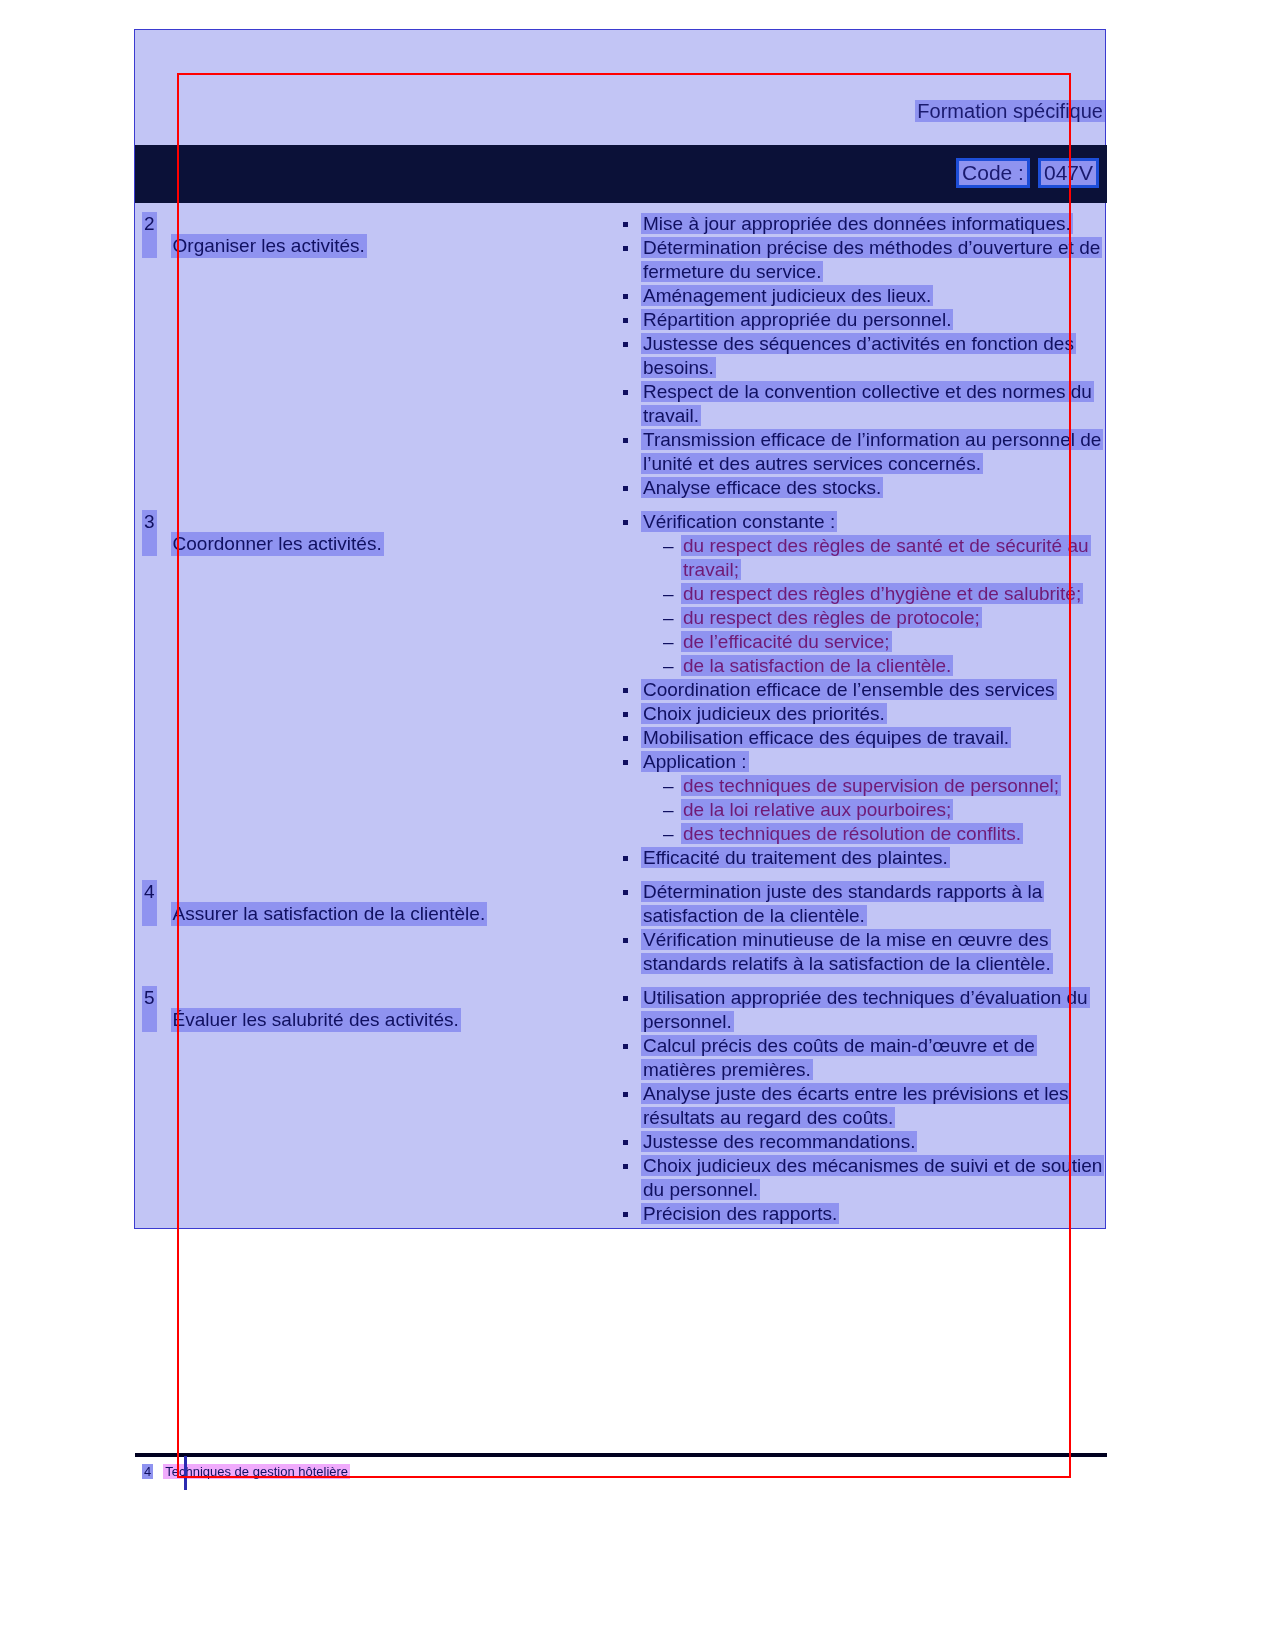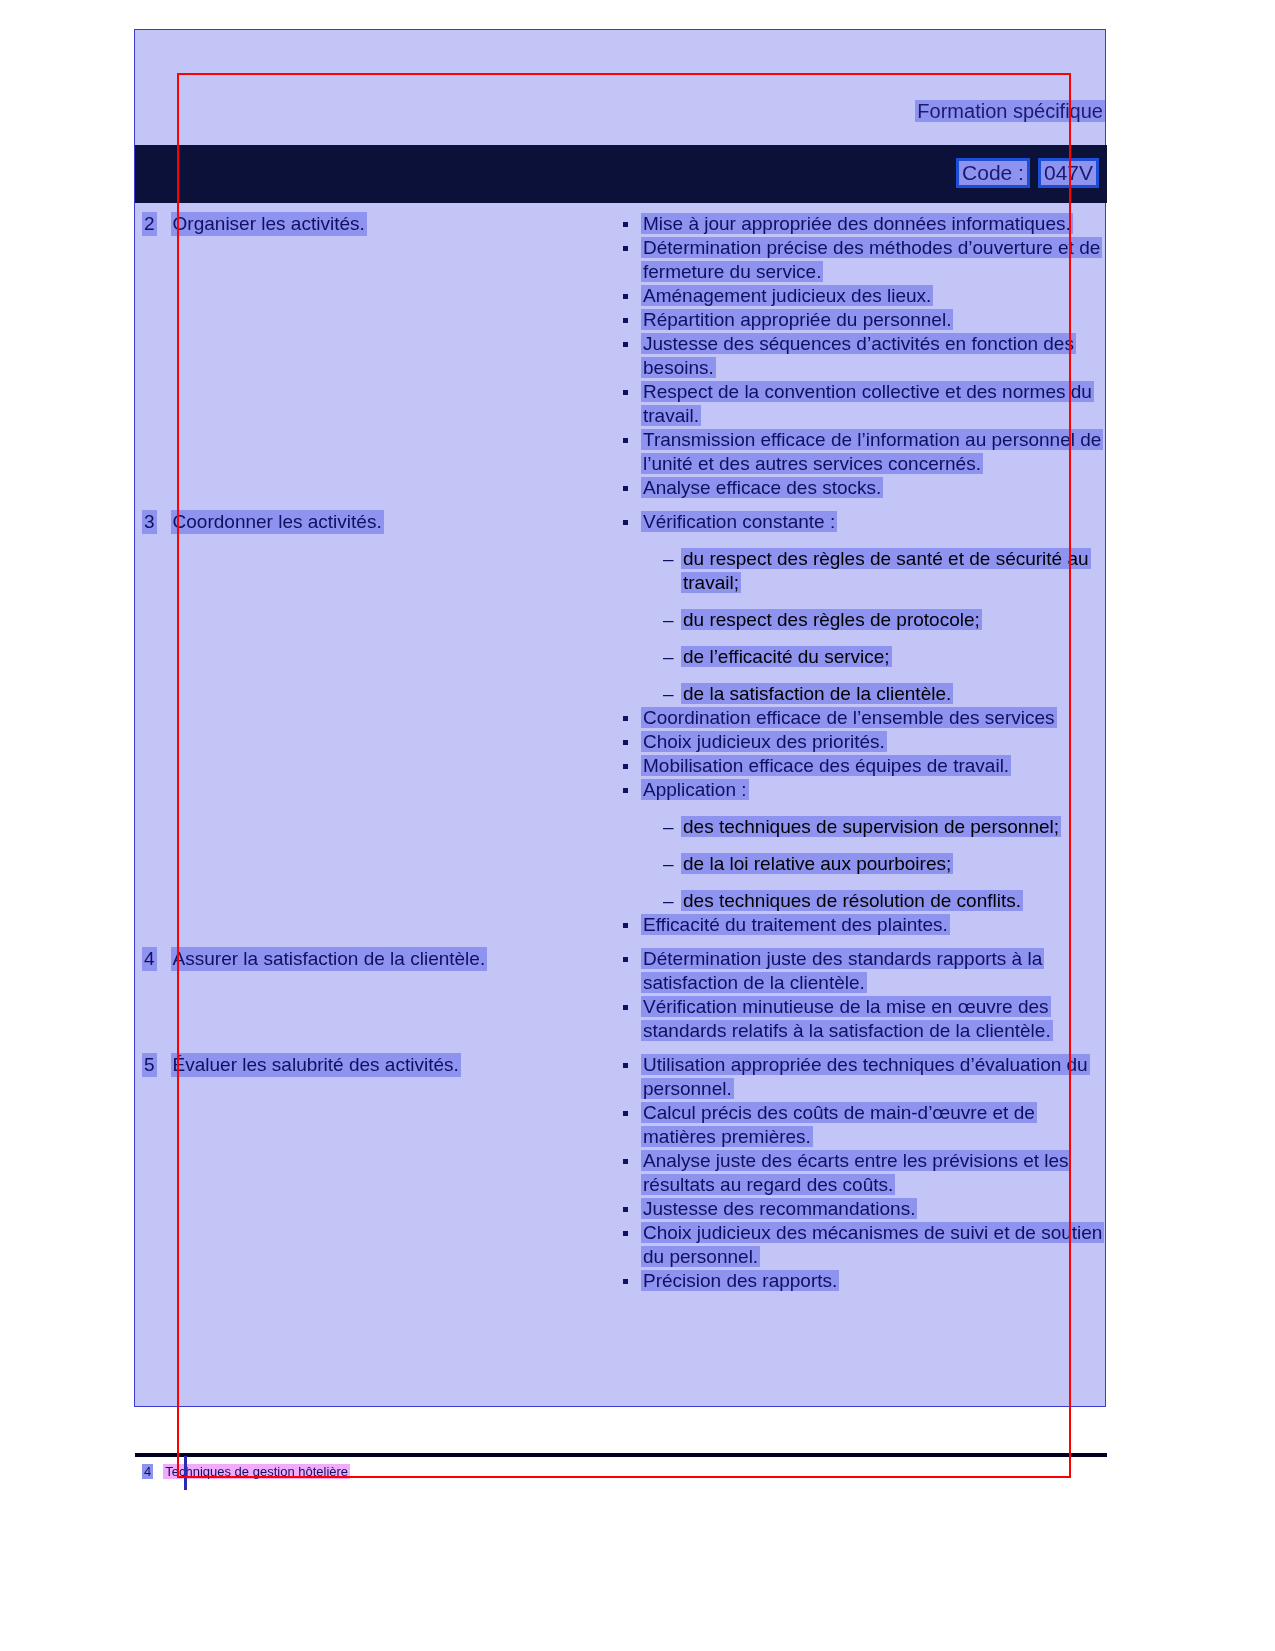--- a/index.html
+++ b/index.html
@@ -14,21 +14,21 @@
     position: relative;
     overflow: hidden;
   }
 
   
   #page-sheet {
     position: absolute;
     left: 134px;
     top: 29px;
     width: 972px;
-    height: 1378px;
+    height: 1200px;
     background: #c2c5f5;
     border: 1px solid #3b3bd0;
     box-sizing: border-box;
   }
 
   
   #selection-rect {
     position: absolute;
     left: 177px;
     top: 73px;
@@ -122,20 +122,21 @@
     color: #101060;
     line-height: 24px;
   }
   .comp-num {
     background: #8f93f0;
     padding: 0 2px;
   }
   .comp-title {
     background: #8f93f0;
     padding: 0 2px;
+    margin-top: 22px;
   }
 
   ul.crit {
     list-style: none;
     margin: 0;
     padding: 0;
   }
   ul.crit > li {
     position: relative;
     padding-left: 26px;
@@ -164,22 +165,21 @@
   ul.sub {
     list-style: none;
     margin: 0;
     padding: 0 0 0 22px;
   }
   ul.sub > li {
     position: relative;
     padding-left: 18px;
     font-size: 19px;
     line-height: 24px;
-    color: #000000;
-    margin-top: 13px;
+    color: #701a75;
   }
   ul.sub > li::before {
     content: "\2013";
     position: absolute;
     left: 0px;
     top: 0px;
     color: #101060;
   }
   ul.sub > li .txt {
     background: #8f93f0;
@@ -277,20 +277,21 @@
             <span class="comp-num">3</span>
             <span class="comp-title">Coordonner les activités.</span>
           </div>
         </div>
         <div class="col-right">
           <ul class="crit">
             <li>
               <span class="txt">Vérification constante :</span>
               <ul class="sub">
                 <li><span class="txt">du respect des règles de santé et de sécurité au travail;</span></li>
+                <li><span class="txt">du respect des règles d’hygiène et de salubrité;</span></li>
                 <li><span class="txt">du respect des règles de protocole;</span></li>
                 <li><span class="txt">de l’efficacité du service;</span></li>
                 <li><span class="txt">de la satisfaction de la clientèle.</span></li>
               </ul>
             </li>
             <li><span class="txt">Coordination efficace de l’ensemble des services</span></li>
             <li><span class="txt">Choix judicieux des priorités.</span></li>
             <li><span class="txt">Mobilisation efficace des équipes de travail.</span></li>
             <li>
               <span class="txt">Application :</span>

